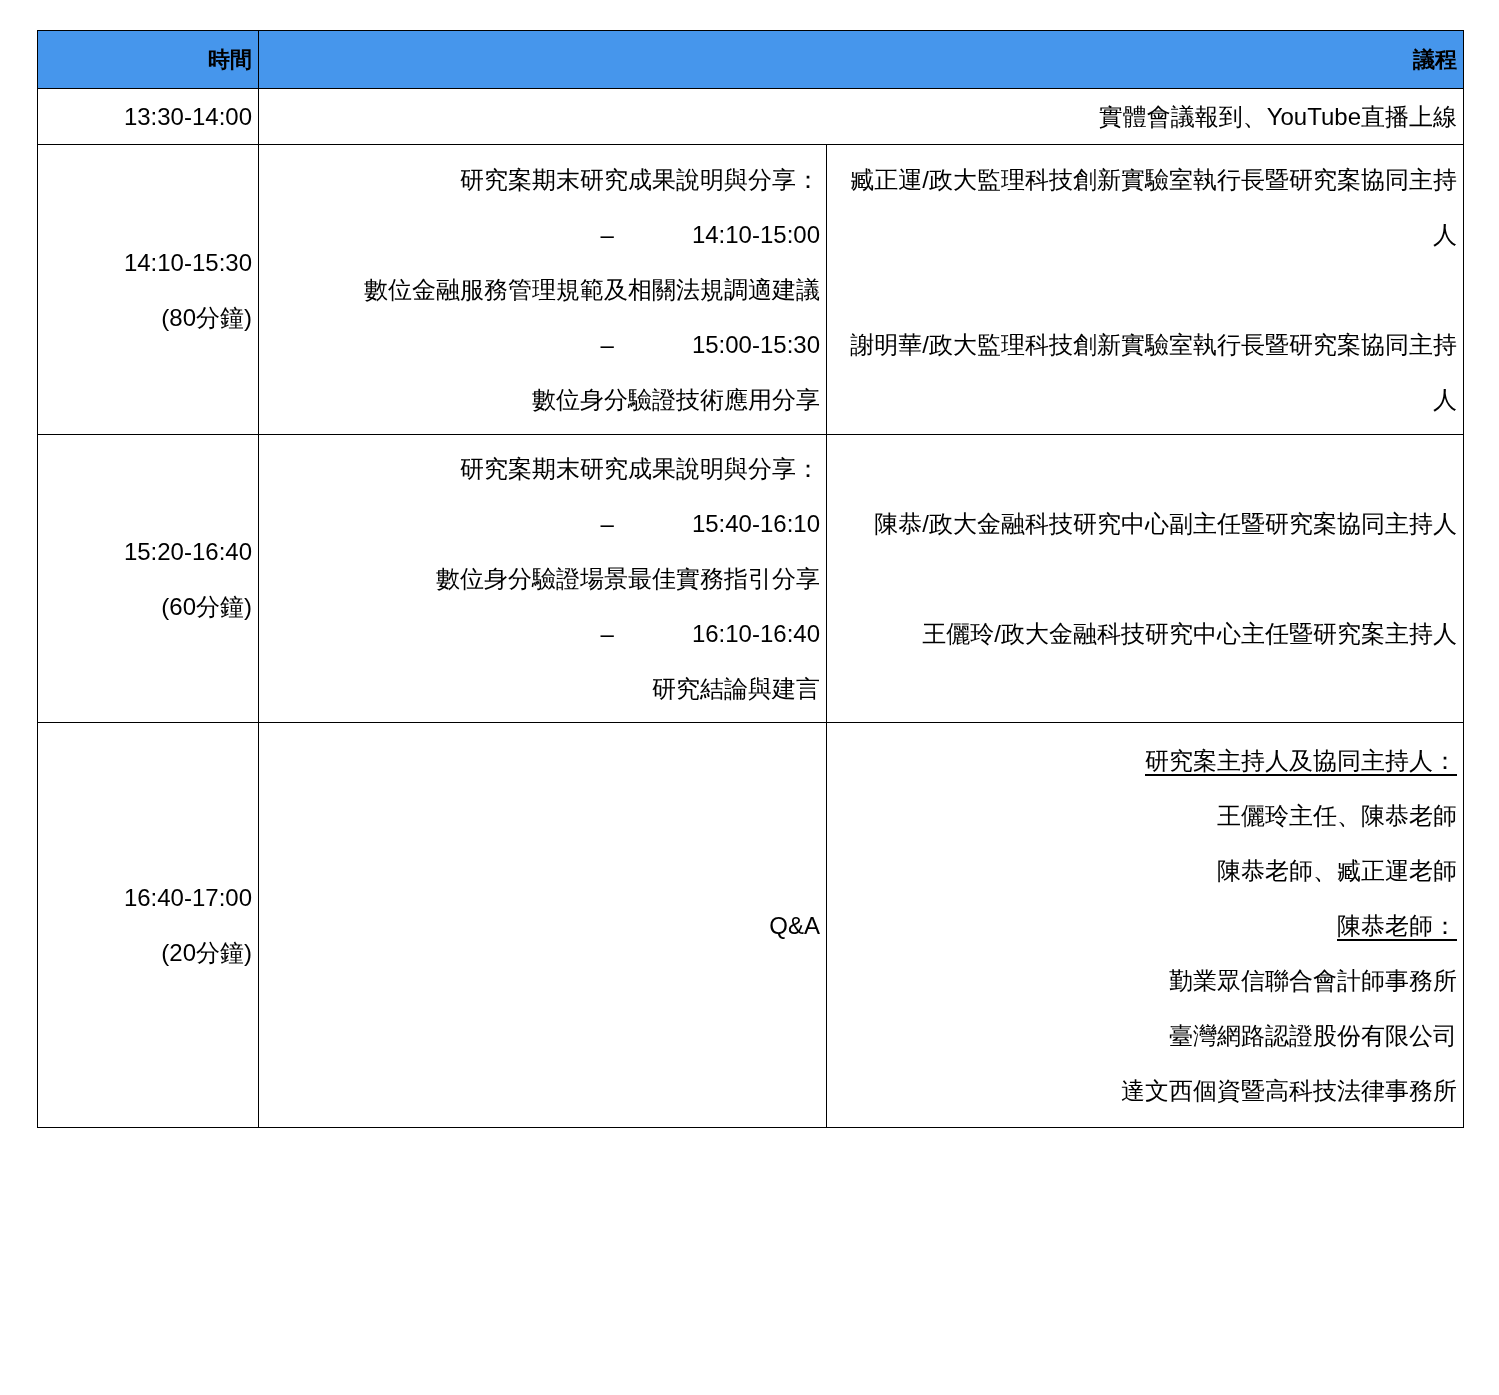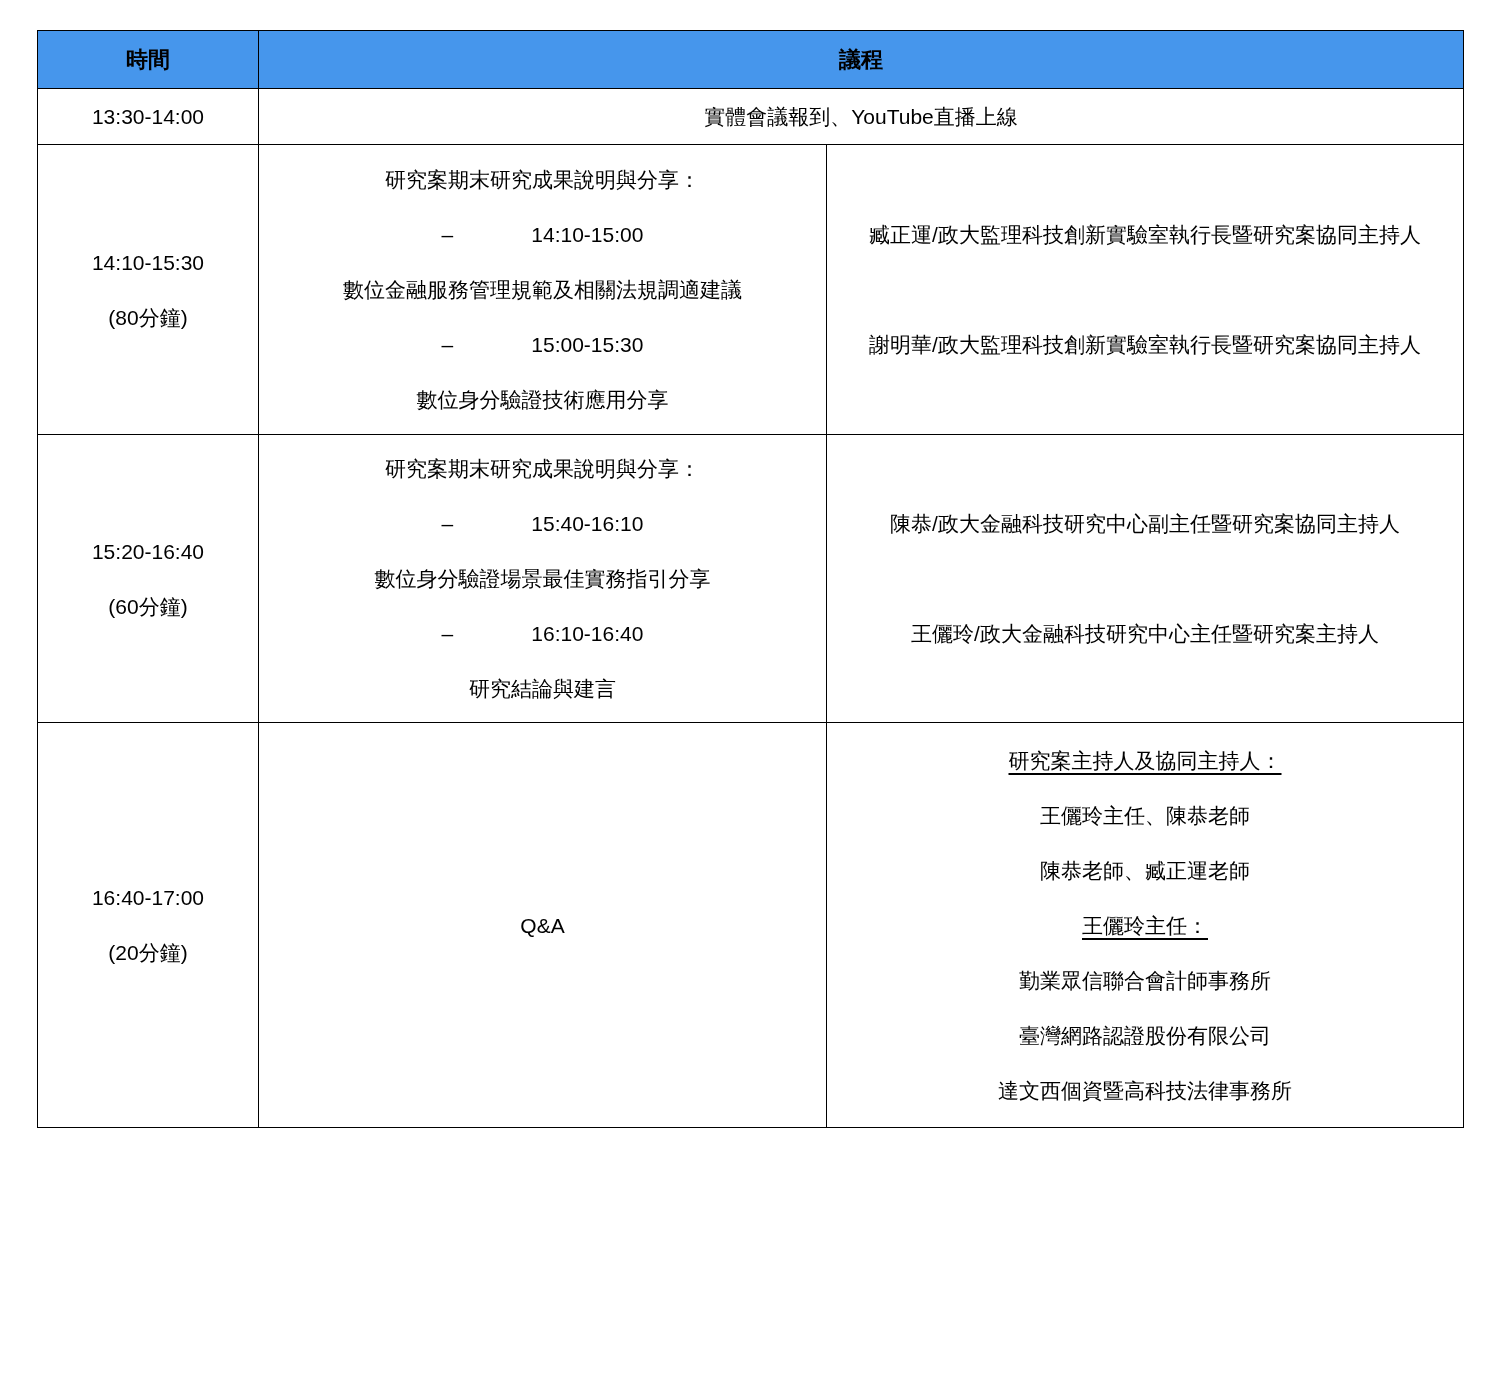--- a/index.html
+++ b/index.html
@@ -16,23 +16,23 @@
   }
   table.agenda {
     border-collapse: collapse;
     table-layout: fixed;
     margin: 30px 36px 0 37px;
     width: 1426px;
   }
   table.agenda th,
   table.agenda td {
     border: 1px solid #000000;
-    padding: 0 20px;
+    padding: 0 6px;
     vertical-align: middle;
-    text-align: center;
+    text-align: right;
     overflow: hidden;
   }
   col.c-time    { width: 221px; }
   col.c-agenda  { width: 568px; }
   col.c-speaker { width: 637px; }
 
   tr.hdr      { height: 57px; }
   tr.r-reg    { height: 56px; }
   tr.r-open   { height: 122px; }
   tr.r-s1     { height: 290px; }
@@ -40,21 +40,21 @@
   tr.r-s2     { height: 288px; }
   tr.r-qa     { height: 405px; }
 
   th.head-cell {
     background: #4696ec;
     font-size: 22px;
     font-weight: bold;
     line-height: 57px;
   }
   .line {
-    font-size: 21px;
+    font-size: 24px;
     line-height: 55px;
   }
   .mt { margin-top: 55px; }
   .u {
     text-decoration: underline;
     text-underline-offset: 5px;
   }
   .dash { margin-right: 78px; }
 </style>
 </head>
@@ -141,21 +141,21 @@
       <td>
         <div class="line">Q&amp;A</div>
       </td>
       <td>
         <div class="line">
           <span class="u">研究案主持人及協同主持人：</span>
         </div>
         <div class="line">王儷玲主任、陳恭老師</div>
         <div class="line">陳恭老師、臧正運老師</div>
         <div class="line">
-          <span class="u">王儷玲主任：</span>
+          <span class="u">陳恭老師：</span>
         </div>
         <div class="line">勤業眾信聯合會計師事務所</div>
         <div class="line">臺灣網路認證股份有限公司</div>
         <div class="line">達文西個資暨高科技法律事務所</div>
       </td>
     </tr>
   </tbody>
     </table>
 </div>
 

